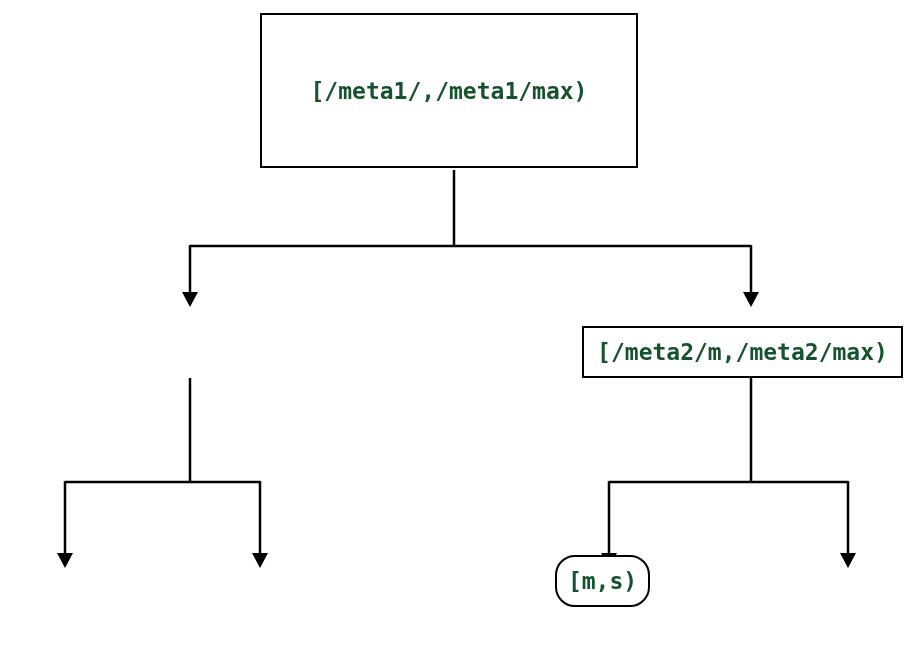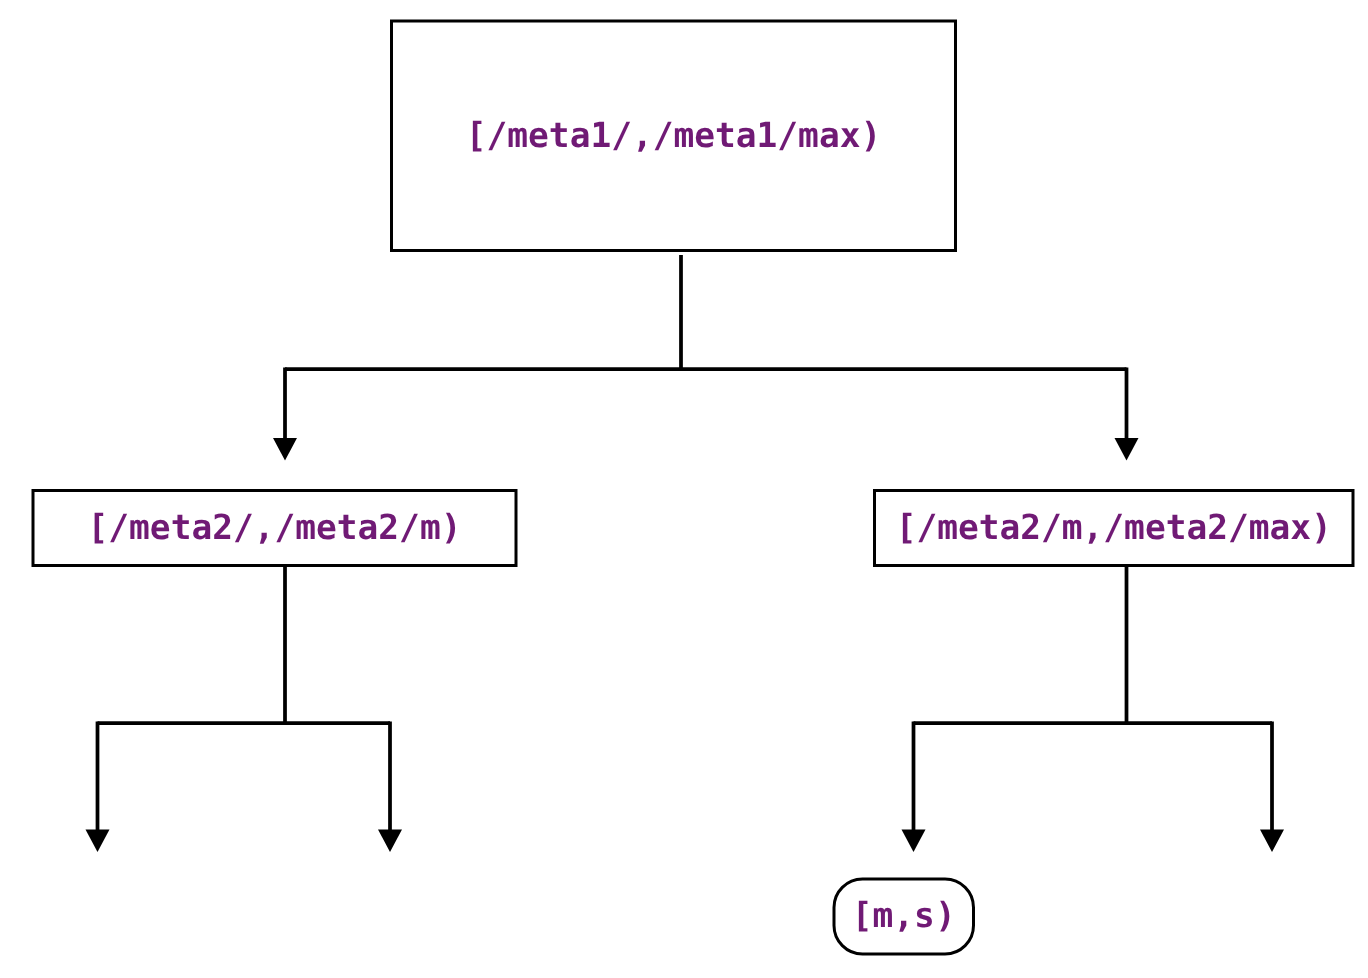--- a/index.html
+++ b/index.html
@@ -24,29 +24,29 @@
   .node {
     position: absolute;
     box-sizing: border-box;
     border: 2.5px solid #000000;
     background: #ffffff;
     display: flex;
     align-items: center;
     justify-content: center;
     font-size: 23px;
     font-weight: bold;
-    color: #701a75;
+    color: #14532d;
     white-space: nowrap;
   }
   .node-root   { left: 260px; top: 13px;  width: 378px; height: 155px; }
   .node-left   { left: 21px;  top: 326px; width: 324px; height: 52px; }
   .node-right  { left: 582px; top: 326px; width: 321px; height: 52px; }
   .node-leaf-ag   { left: 8px;   top: 585px; width: 99px;  height: 52px; }
   .node-leaf-gm   { left: 203px; top: 585px; width: 99px;  height: 52px; }
-  .node-leaf-ms   { left: 555px; top: 585px; width: 95px;  height: 52px; border-radius: 20px; }
+  .node-leaf-ms   { left: 555px; top: 555px; width: 95px;  height: 52px; border-radius: 20px; }
   .node-leaf-smax { left: 777px; top: 585px; width: 128px; height: 52px; }
 </style>
 </head>
 <body>
 
 <div class="canvas">
 
   <svg class="edges" width="912" height="652" viewBox="0 0 912 652" fill="none" stroke="#000000" stroke-width="2.5">
 
     <g>
@@ -74,23 +74,20 @@
       <line x1="848" y1="481" x2="848" y2="554"></line>
       <polygon points="601,553 617,553 609,568" fill="#000000" stroke="none"></polygon>
       <polygon points="840,553 856,553 848,568" fill="#000000" stroke="none"></polygon>
     </g>
   </svg>
 
   <div class="node node-root">
     <span>[/meta1/,/meta1/max)</span>
   </div>
 
-  <div class="node node-left">
-    <span>[/meta2/,/meta2/m)</span>
-  </div>
 
   <div class="node node-right">
     <span>[/meta2/m,/meta2/max)</span>
   </div>
 
 
 
   <div class="node node-leaf-ms">
     <span>[m,s)</span>
   </div>

